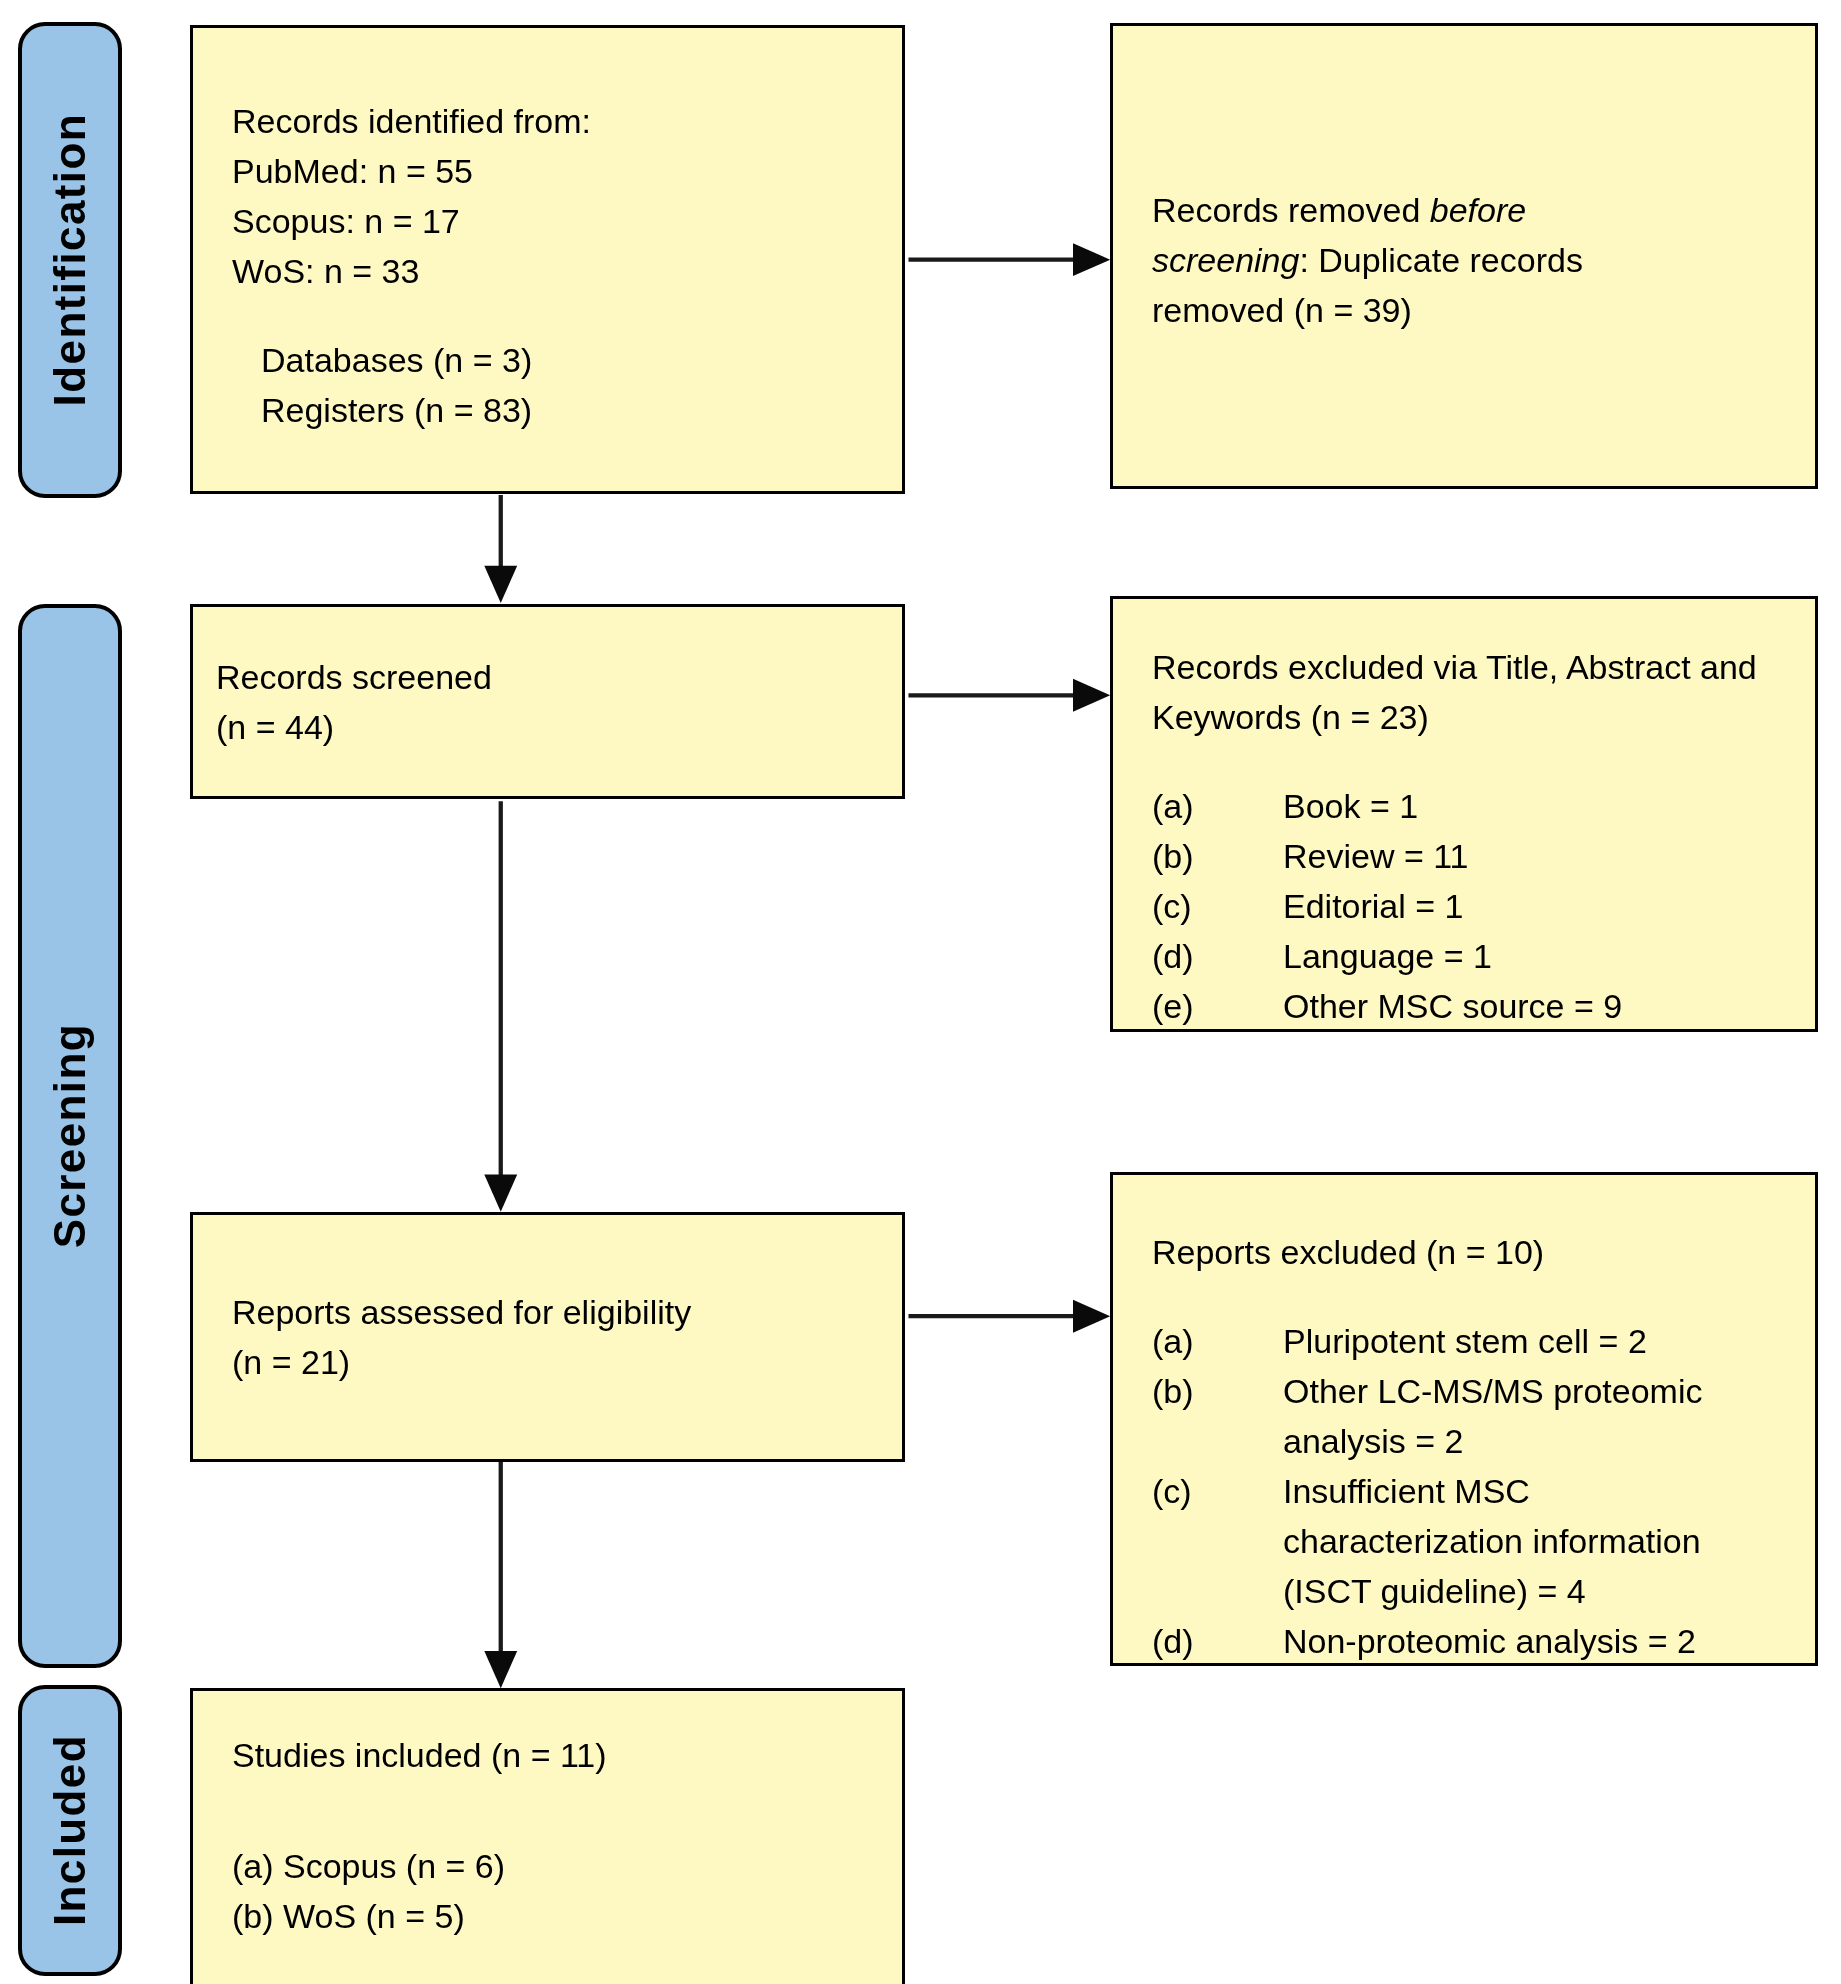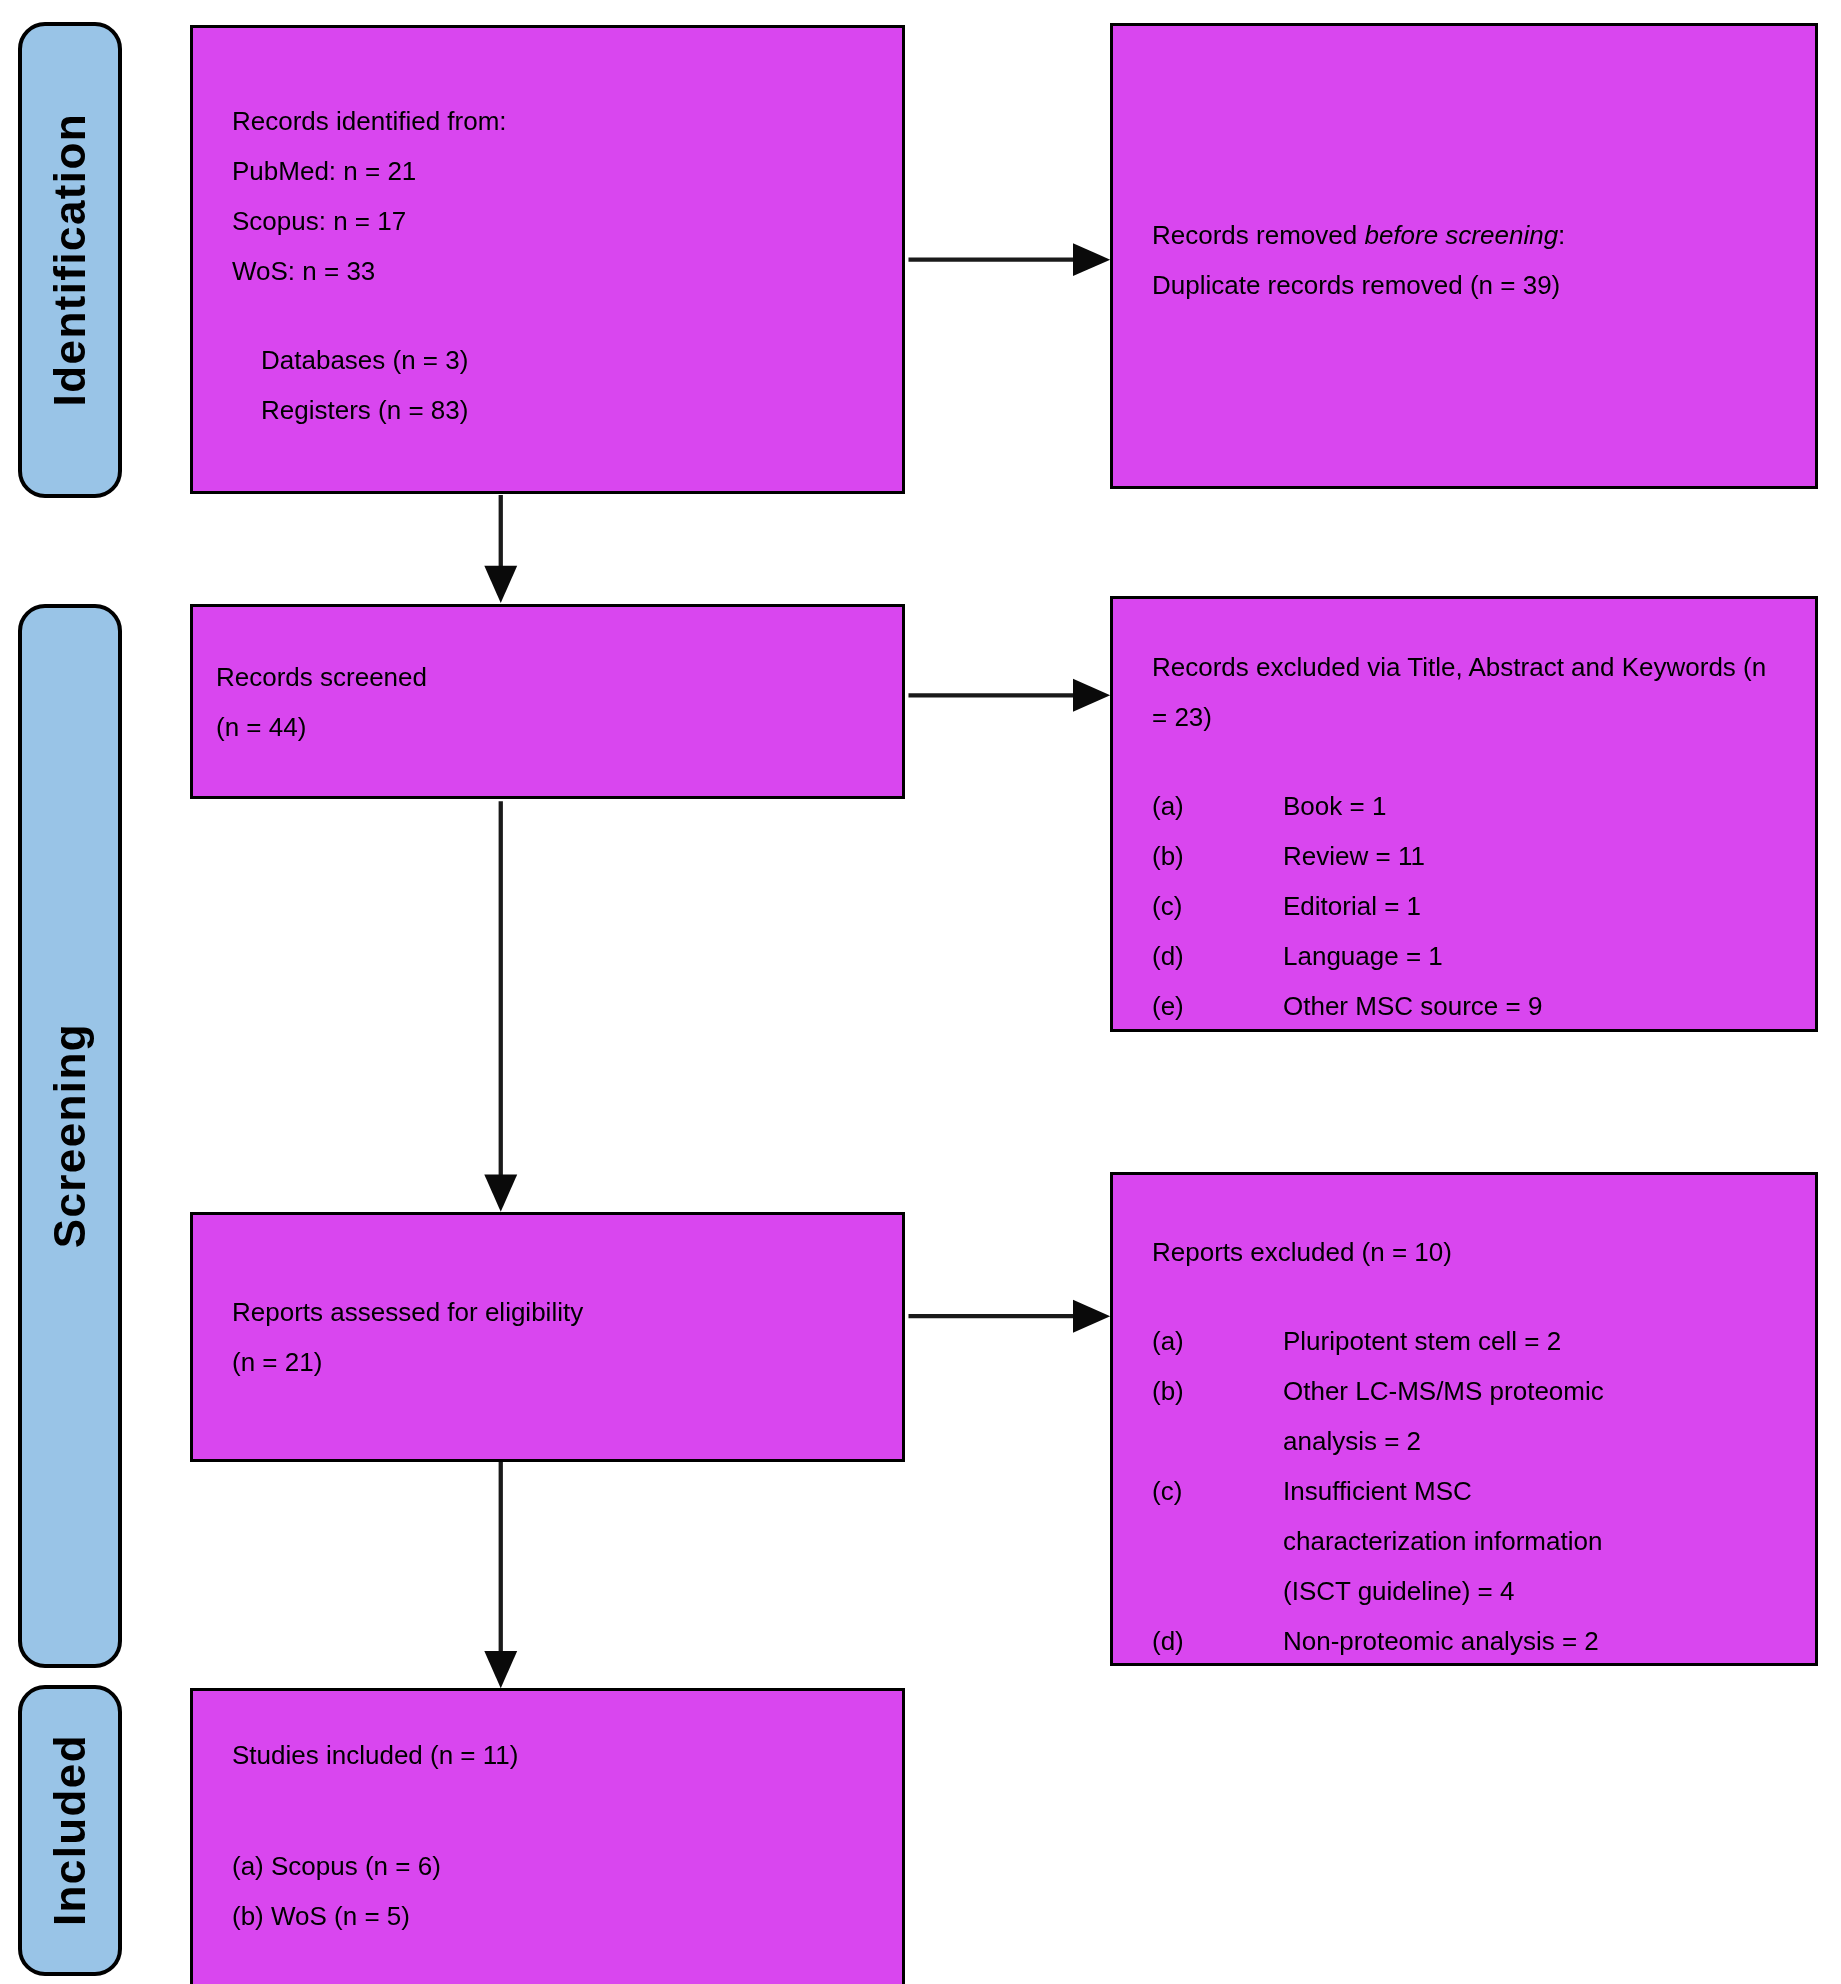--- a/index.html
+++ b/index.html
@@ -38,24 +38,24 @@
     writing-mode: vertical-rl;
     transform: rotate(180deg);
     font-weight: bold;
     font-size: 44px;
     letter-spacing: 1.4px;
     white-space: nowrap;
   }
   
   .box {
     position: absolute;
-    background: #d946ef;
+    background: #fef9c3;
     border: 3.6px solid #000000;
     box-sizing: border-box;
-    font-size: 26px;
+    font-size: 34px;
     line-height: 50px;
   }
   .box-identified        { left: 190px;  top: 25px;   width: 715px; height: 469px; padding: 68px 29px 0 39px; }
   .box-removed           { left: 1110px; top: 23px;   width: 708px;  height: 466px; display: flex; align-items: center; }
   .box-screened          { left: 190px;  top: 604px;  width: 715px; height: 195px; display: flex; align-items: center; padding-left: 23px; }
   .box-excluded-records  { left: 1110px; top: 596px;  width: 708px;  height: 436px; padding: 43px 25px 0 39px; }
   .box-assessed          { left: 190px;  top: 1212px; width: 715px; height: 250px; display: flex; align-items: center; padding-left: 39px; }
   .box-excluded-reports  { left: 1110px; top: 1172px; width: 708px;  height: 494px; padding: 52px 25px 0 39px; }
   .box-studies-included  { left: 190px;  top: 1688px; width: 715px; height: 312px; padding: 39px 29px 0 39px; }
 
@@ -114,21 +114,21 @@
   </div>
   <div class="stage stage-screening">
     <span class="stage-text">Screening</span>
   </div>
   <div class="stage stage-included">
     <span class="stage-text">Included</span>
   </div>
 
   <div class="box box-identified">
     <div class="line">Records identified from:</div>
-    <div class="line">PubMed: n = 21</div>
+    <div class="line">PubMed: n = 55</div>
     <div class="line">Scopus: n = 17</div>
     <div class="line">WoS: n = 33</div>
     <div class="spacer-sm"></div>
     <div class="line indent">Databases (n = 3)</div>
     <div class="line indent">Registers (n = 83)</div>
   </div>
 
   <div class="box box-removed">
     <p class="removed-para"><span>Records removed </span><em>before screening</em><span>: Duplicate records removed (n = 39)</span></p>
   </div>

